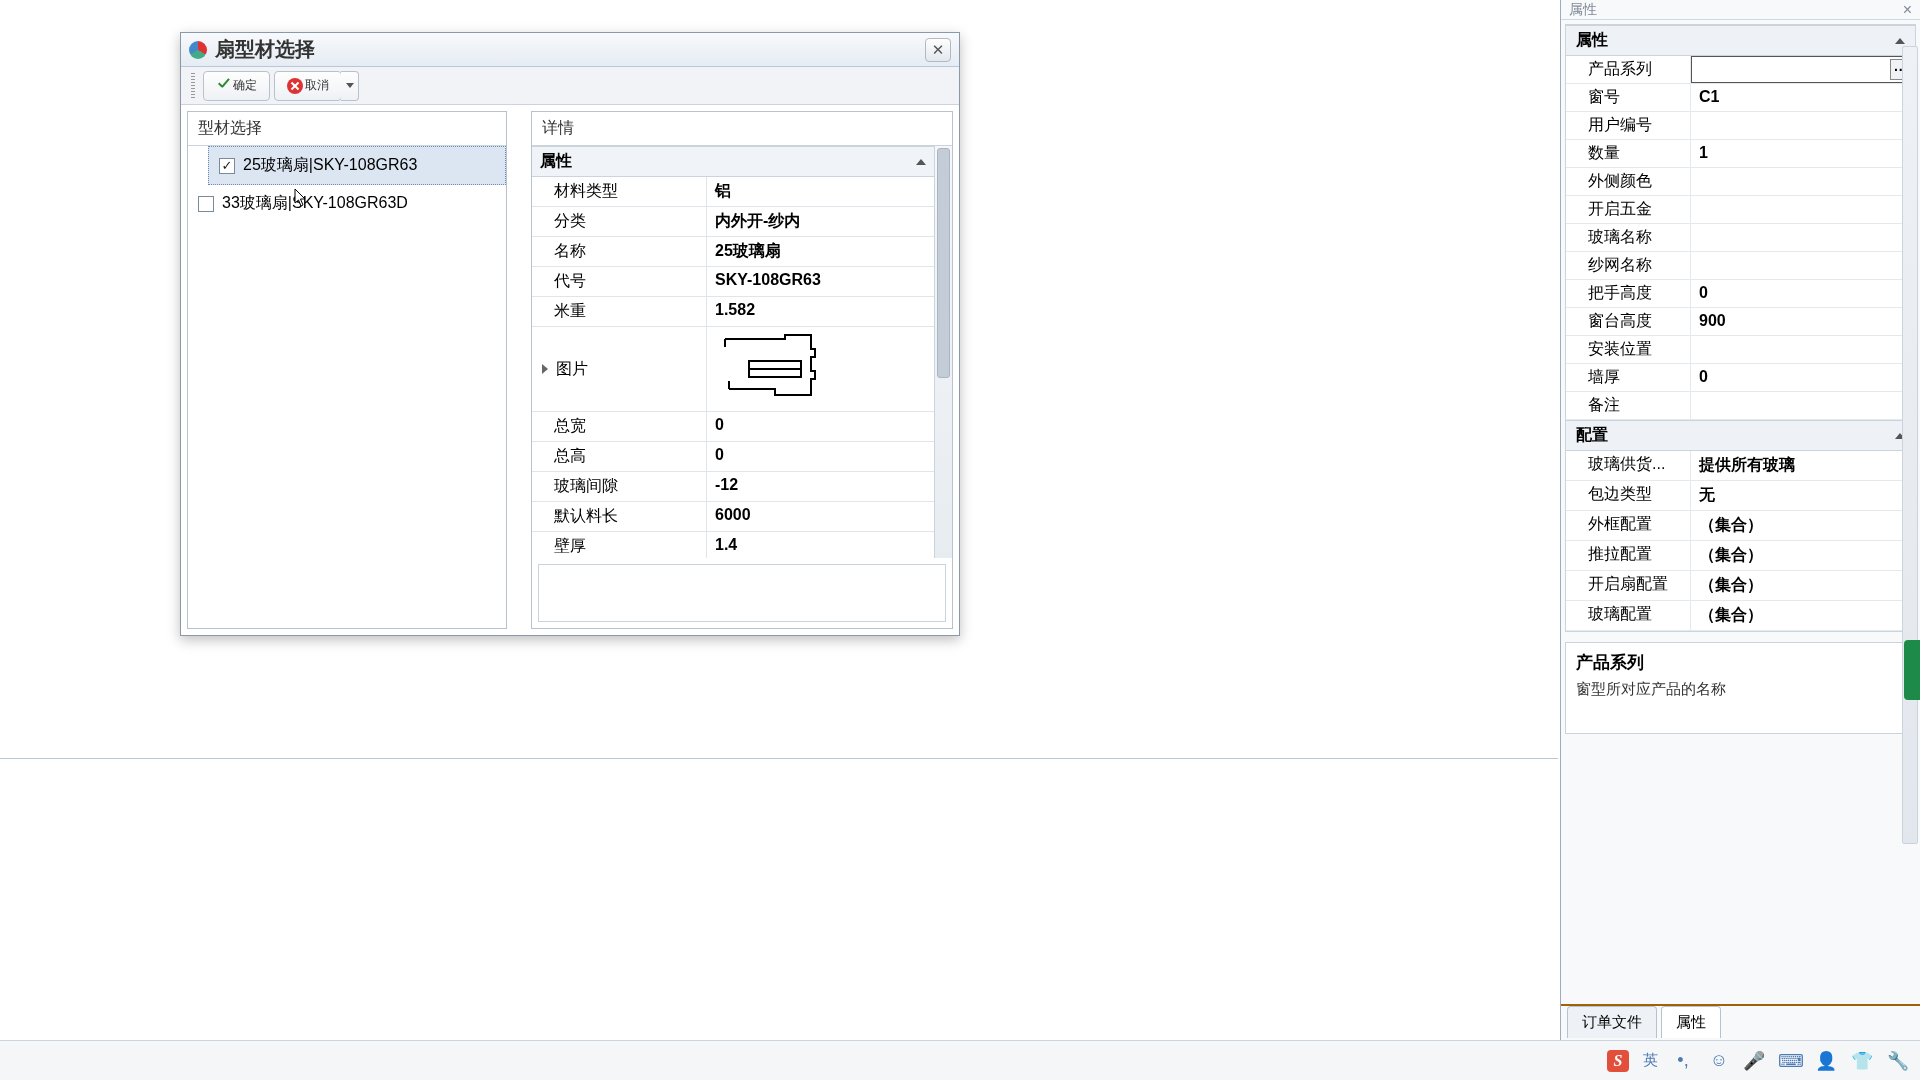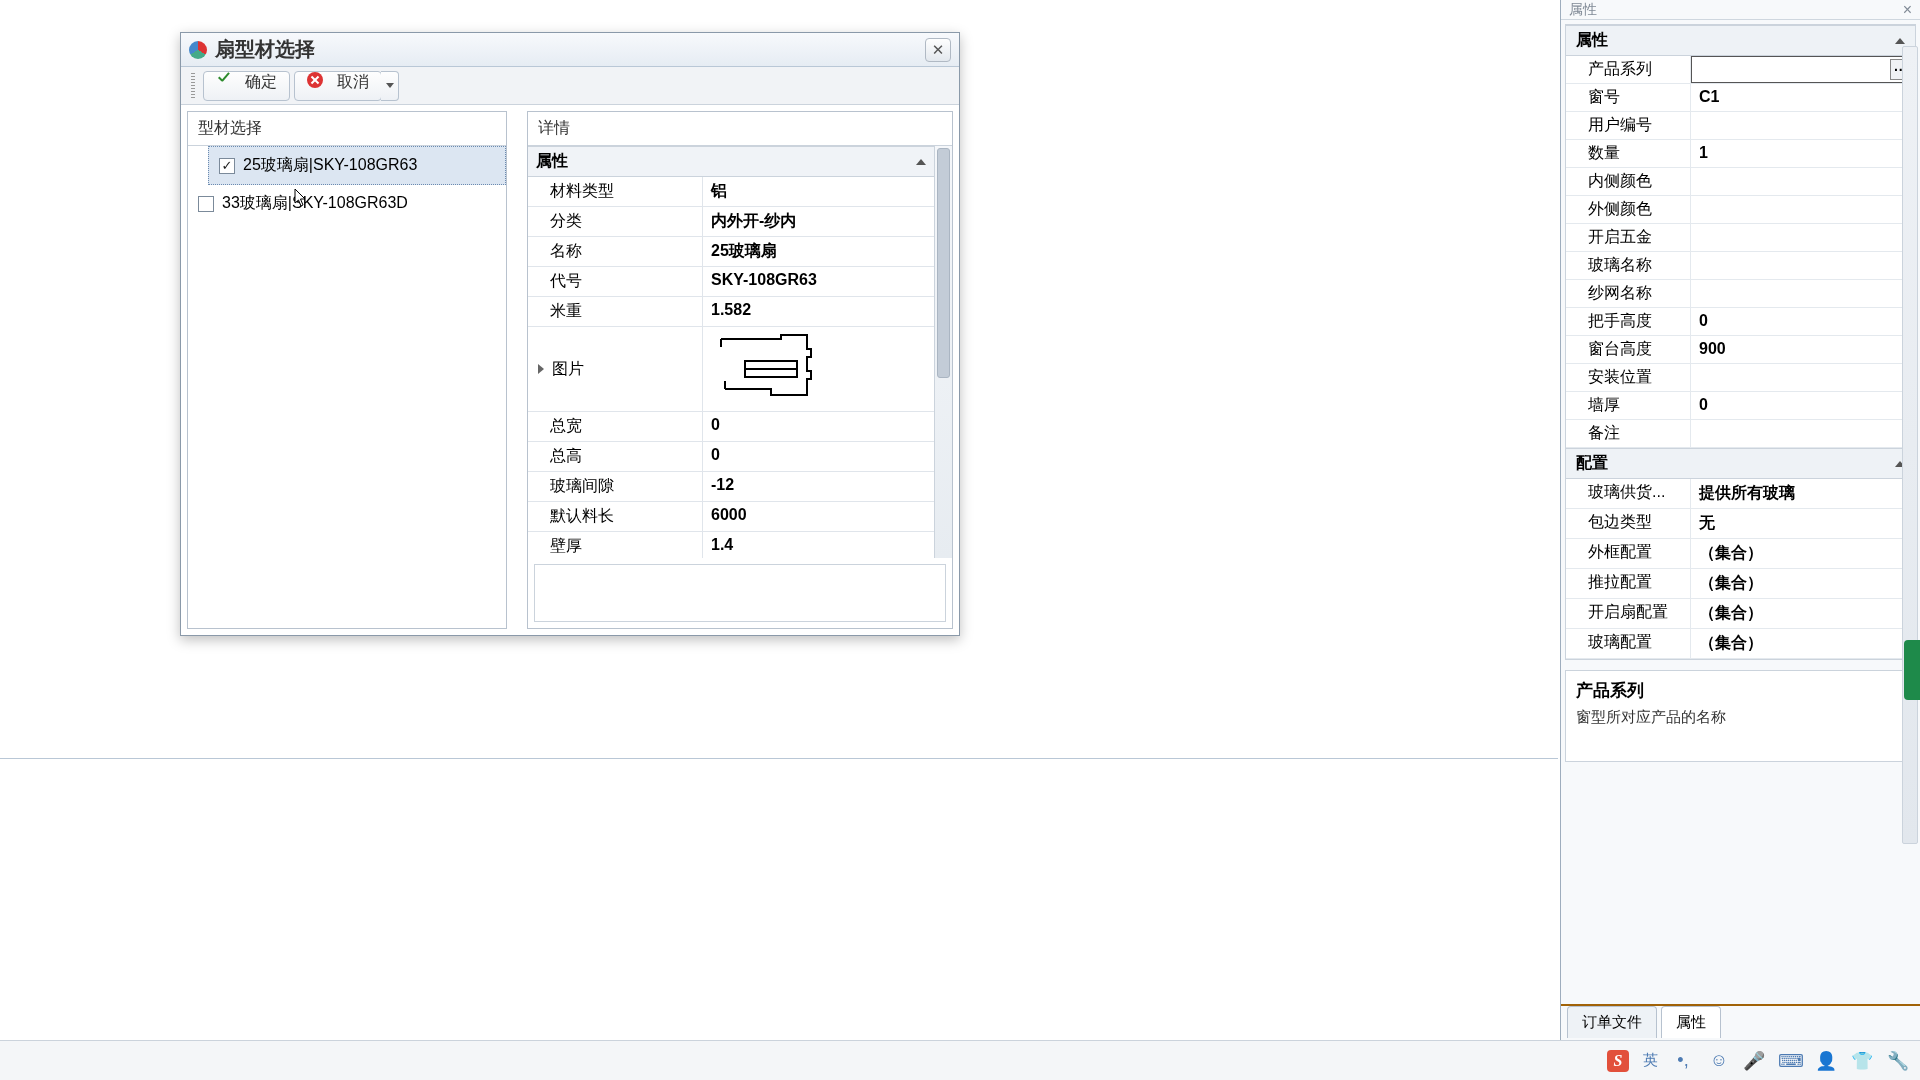--- a/index.html
+++ b/index.html
@@ -31,38 +31,38 @@
   border-radius:4px; background:linear-gradient(#fefefe,#e3e8ee);
   display:flex; align-items:center; justify-content:center; color:#555; font-size:15px;
   cursor:pointer;
 }
 .dialog-toolbar {
   height:38px; display:flex; align-items:center; gap:4px; padding:4px 6px;
   background:#f1f3f6; border-bottom:1px solid #cbd3dc;
 }
 .dlg-btn {
   height:30px; padding:0 12px; border:1px solid #b7c2cf; border-radius:4px;
-  background:linear-gradient(#fefefe,#eef1f5); display:flex; align-items:flex-start;
-  font-size:16px; color:#333; cursor:pointer; gap:14px;
+  background:linear-gradient(#fefefe,#eef1f5); display:flex; align-items:center;
+  font-size:12px; color:#333; cursor:pointer; gap:2px;
 }
 .grip { width:4px; height:26px; background:repeating-linear-gradient(#999 0 1px,transparent 1px 3px); margin:0 4px;}
 .ic-check{ width:15px; height:15px; position:relative;}
 .ic-check::before{content:""; position:absolute; left:2px; top:6px; width:5px; height:2px; background:#2c8a2c; transform:rotate(45deg);}
 .ic-check::after{content:""; position:absolute; left:4px; top:4px; width:11px; height:2px; background:#2c8a2c; transform:rotate(-50deg);}
 .ic-cross{ width:16px; height:16px; border-radius:50%; background:#d33; position:relative;}
 .ic-cross::before,.ic-cross::after{content:"";position:absolute;left:3px;top:7px;width:10px;height:2px;background:#fff;}
 .ic-cross::before{transform:rotate(45deg);} .ic-cross::after{transform:rotate(-45deg);}
 .dlg-drop{ width:18px; height:30px; border:1px solid #b7c2cf; border-left:none;
   border-radius:0 4px 4px 0; margin-left:-5px; background:linear-gradient(#fefefe,#eef1f5);
   display:flex;align-items:center;justify-content:center;cursor:pointer;}
 .caret{width:0;height:0;border-left:4px solid transparent;border-right:4px solid transparent;border-top:5px solid #555;}
 
-.dialog-body{ display:flex; height:calc(100% - 72px); padding:6px; gap:0;}
+.dialog-body{ display:flex; height:calc(100% - 72px); padding:6px; gap:24px;}
 .panel { border:1px solid #b8c2ce; background:#fff; display:flex; flex-direction:column; }
-.panel-left{ width:320px;} .panel-right{ flex:1;margin-left:20px; }
+.panel-left{ width:320px;} .panel-right{ flex:1; }
 .panel-title{ padding:6px 10px; font-size:16px; color:#333; border-bottom:1px solid #cbd3dc;}
 .list{ flex:1; overflow:auto; }
 .list-item{ display:flex; align-items:center; gap:8px; padding:8px 10px; font-size:16px; cursor:pointer;}
 .list-item.selected{ background:#dce6f2; border:1px dotted #6c8bb0;margin-left:20px;}
 .cbx{ width:16px; height:16px; border:1px solid #7b8a9a; background:#fff; display:inline-flex;
   align-items:center;justify-content:center;}
 .cbx.checked::after{content:"✓"; font-size:13px; color:#1a1a1a; line-height:1;}
 
 
 .detail-wrap{ flex:1; display:flex; overflow:hidden;}
@@ -253,24 +253,20 @@
         </div>
         <div class="row">
           <div class="k">用户编号</div>
           <div class="v"></div>
         </div>
         <div class="row">
           <div class="k">数量</div>
           <div class="v">1</div>
         </div>
         <div class="row">
-          <div class="k">内侧颜色</div>
-          <div class="v"></div>
-        </div>
-        <div class="row">
           <div class="k">外侧颜色</div>
           <div class="v"></div>
         </div>
         <div class="row">
           <div class="k">开启五金</div>
           <div class="v"></div>
         </div>
         <div class="row">
           <div class="k">玻璃名称</div>
           <div class="v"></div>

